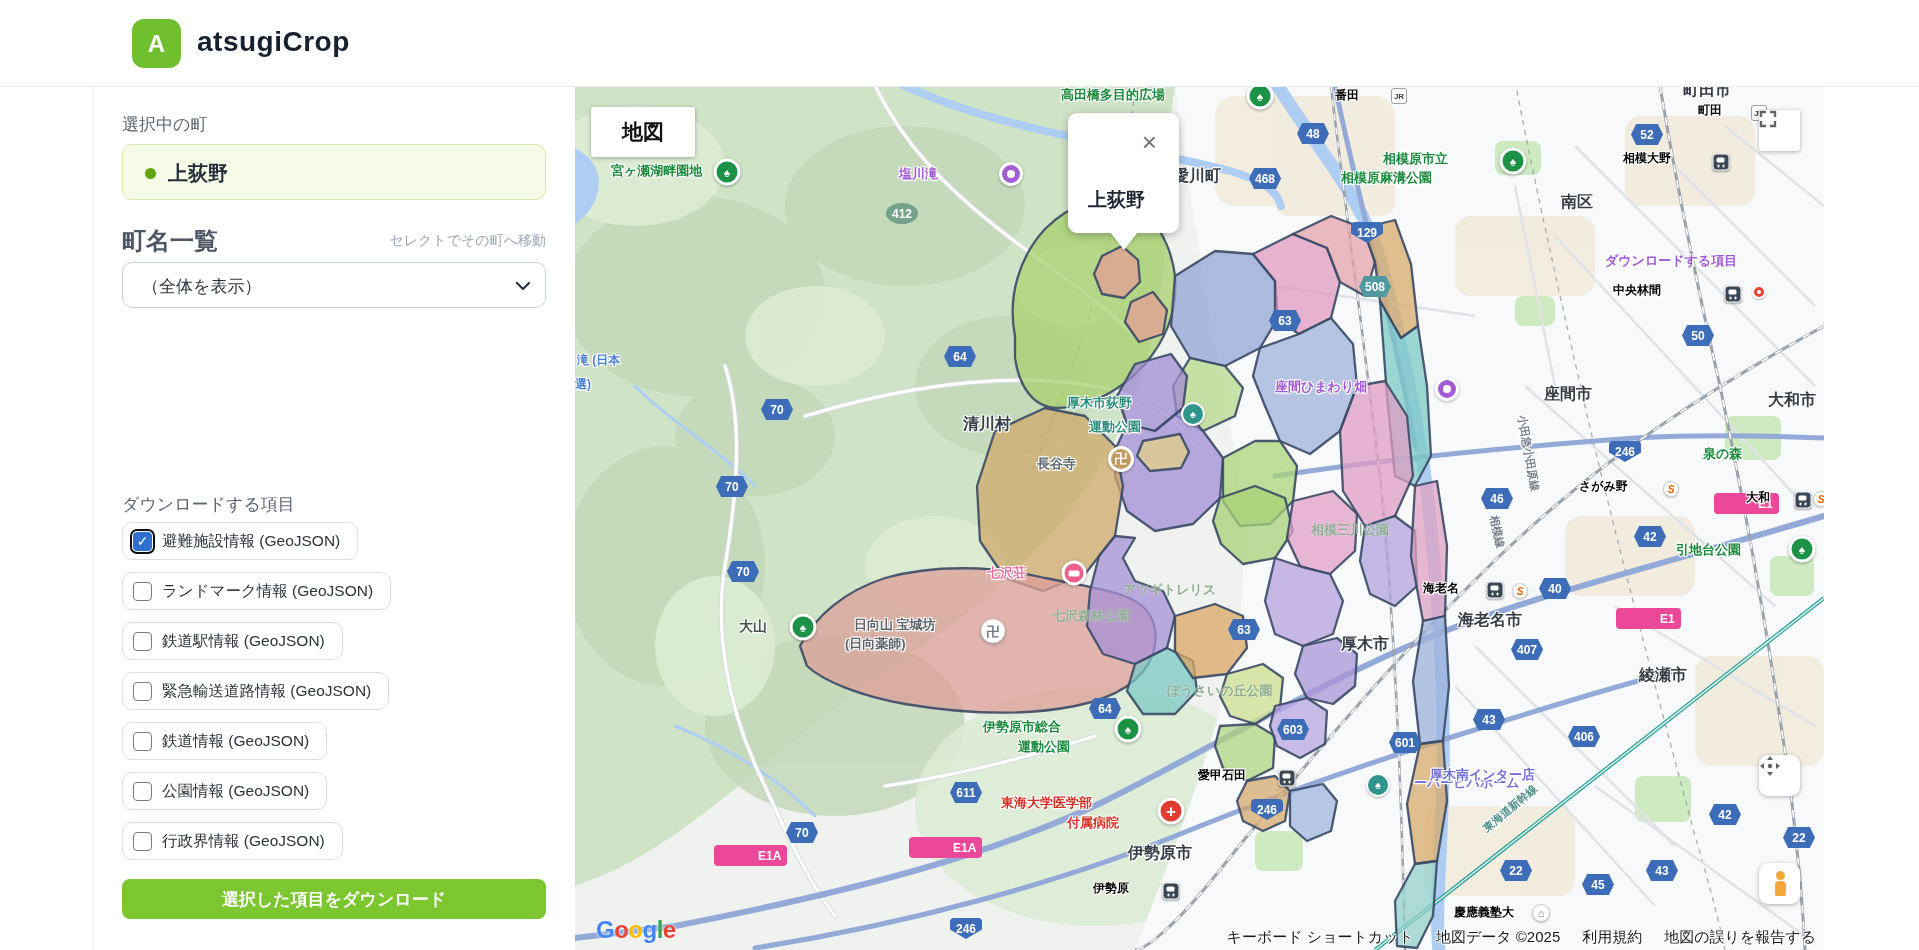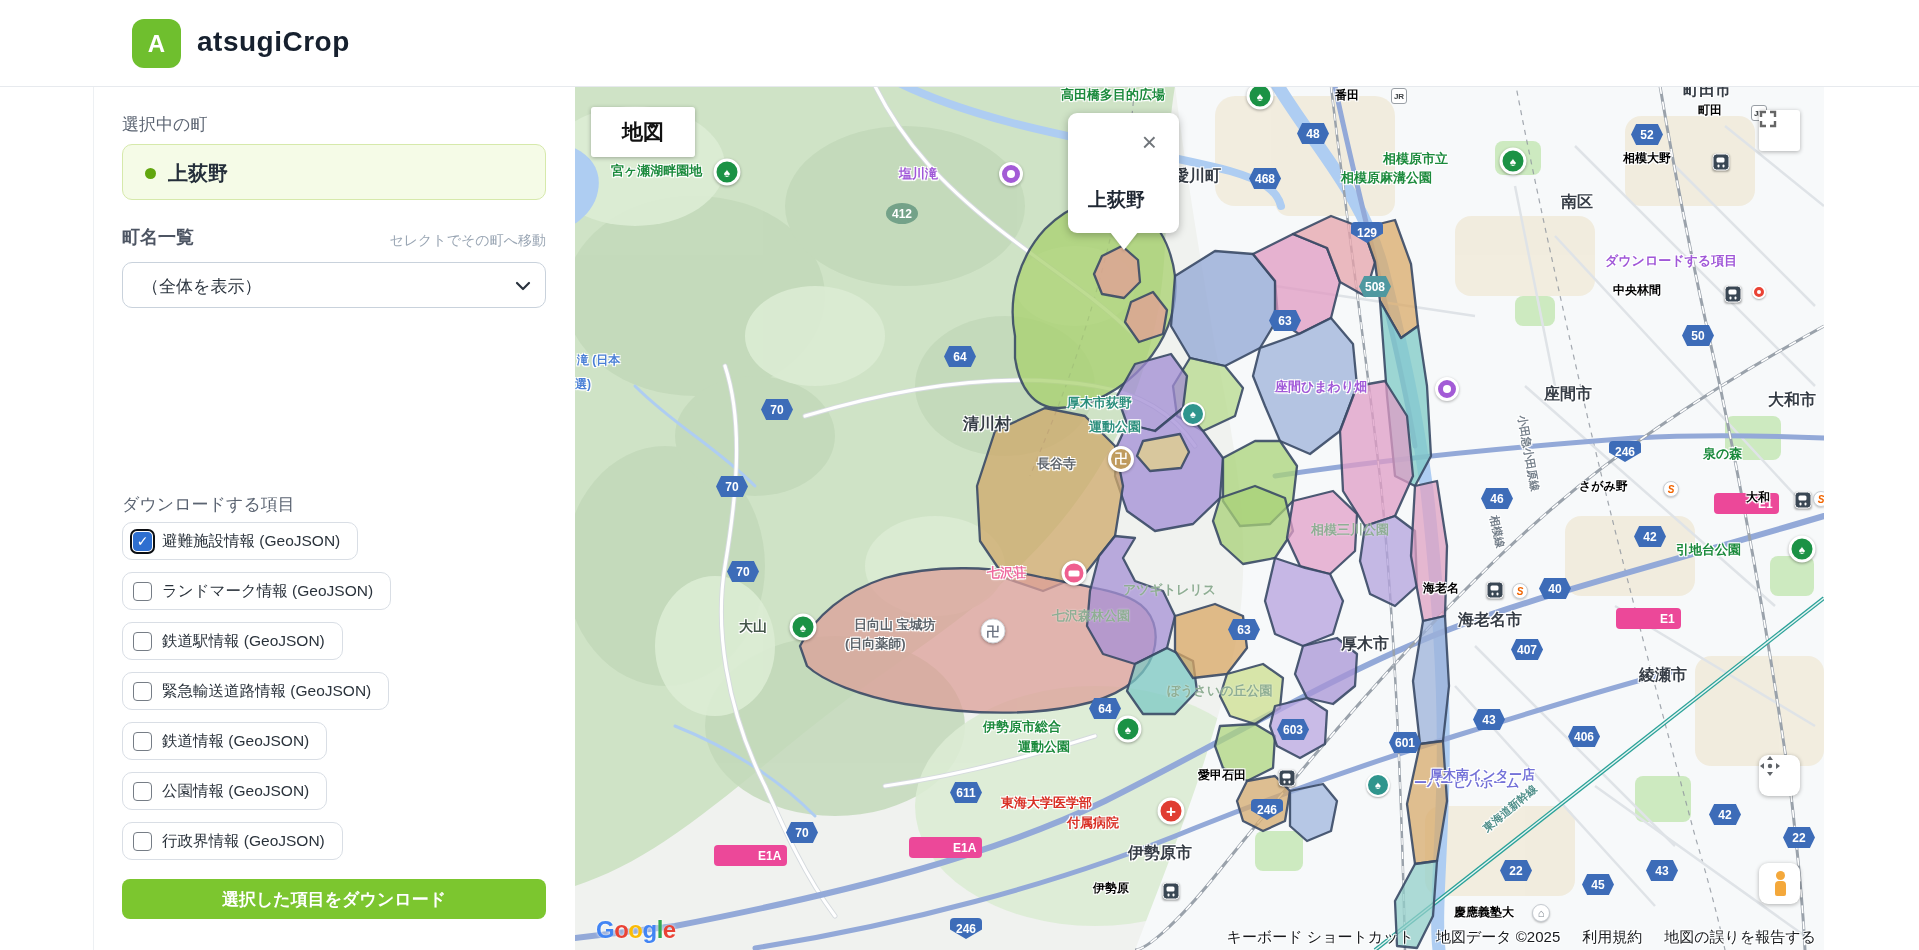--- a/index.html
+++ b/index.html
@@ -11,21 +11,21 @@
   .app-title{position:absolute;left:197px;top:26px;font-size:28px;font-weight:700;color:#16202e;letter-spacing:.5px;}
 
   
   .side-line{position:absolute;left:93px;top:86px;bottom:0;width:1px;background:#edf0f3;}
   .sidebar{position:absolute;left:122px;top:86px;width:424px;height:864px;}
   .sec-label{position:absolute;left:0;font-size:17px;color:#5b6472;}
   .lbl-selected{top:27px;}
   .selected-box{position:absolute;left:0;top:58px;width:424px;height:56px;background:#f5fbe7;border:1px solid #d6e9ab;border-radius:10px;box-sizing:border-box;}
   .selected-dot{position:absolute;left:22px;top:23px;width:11px;height:11px;border-radius:50%;background:#61a60e;}
   .selected-town{position:absolute;left:45px;top:15px;font-size:20px;font-weight:700;color:#242e3a;}
-  .lbl-list{top:139px;font-weight:700;color:#4d5563;font-size:18px;}
+  .lbl-list{top:139px;font-weight:700;color:#4d5563;font-size:24px;}
   .list-hint{position:absolute;right:0;top:146px;font-size:14px;color:#9aa6b4;}
   .town-select{position:absolute;left:0;top:176px;width:424px;height:46px;background:#fff;border:1px solid #c9d2dc;border-radius:10px;box-sizing:border-box;cursor:pointer;}
   .town-select-value{position:absolute;left:19px;top:12px;font-size:17px;color:#2a333e;}
   .chev{position:absolute;right:14px;top:15px;width:16px;height:16px;}
   .lbl-dl{top:407px;}
   .pill-list{position:absolute;left:0;top:436px;width:424px;}
   .pill{position:absolute;left:0;display:inline-flex;align-items:center;gap:10px;height:38px;padding:0 17px 0 10px;background:#fff;border:1px solid #d9dee5;border-radius:10px;box-sizing:border-box;cursor:pointer;white-space:nowrap;}
   .pill-label{font-size:15.5px;color:#2b333c;}
   .cb{width:19px;height:19px;border:1.6px solid #767d86;border-radius:4px;background:#fff;box-sizing:border-box;flex:0 0 auto;display:flex;align-items:center;justify-content:center;}
   .cb.on{background:#2e6fd0;border-color:#2e6fd0;color:#fff;font-size:14px;font-weight:700;outline:2.5px solid #0b0e12;outline-offset:1px;border-radius:4px;}

